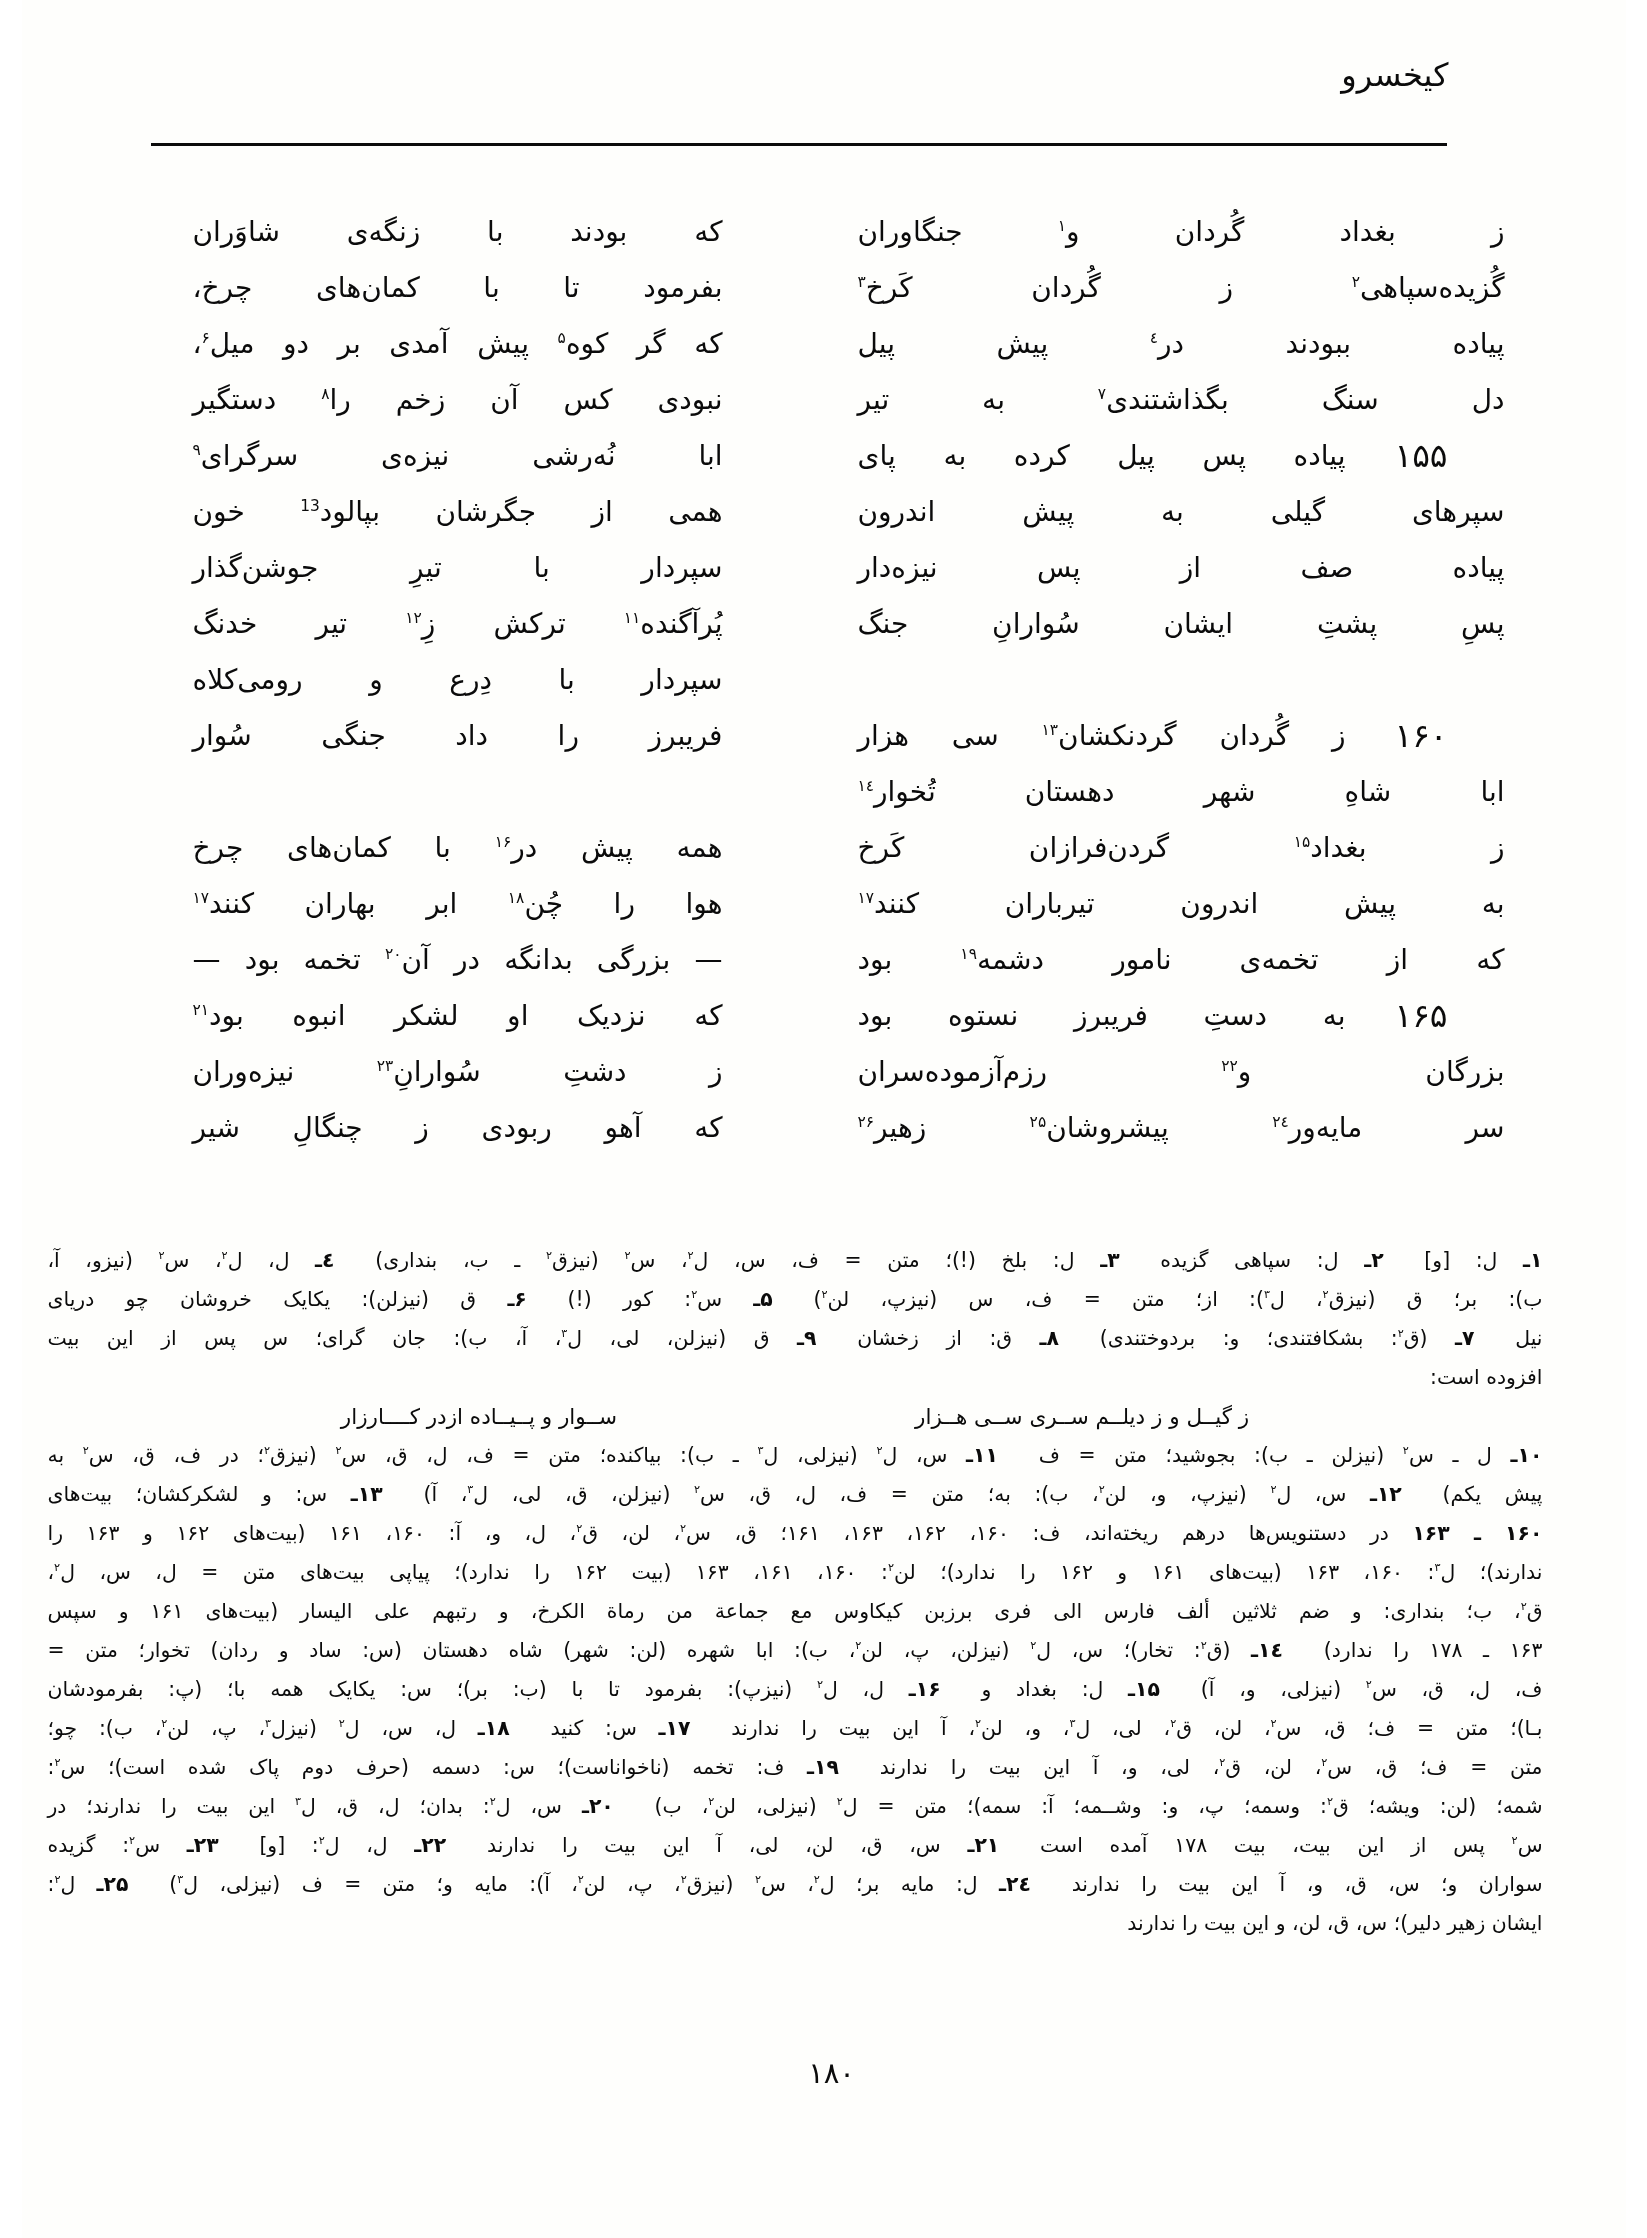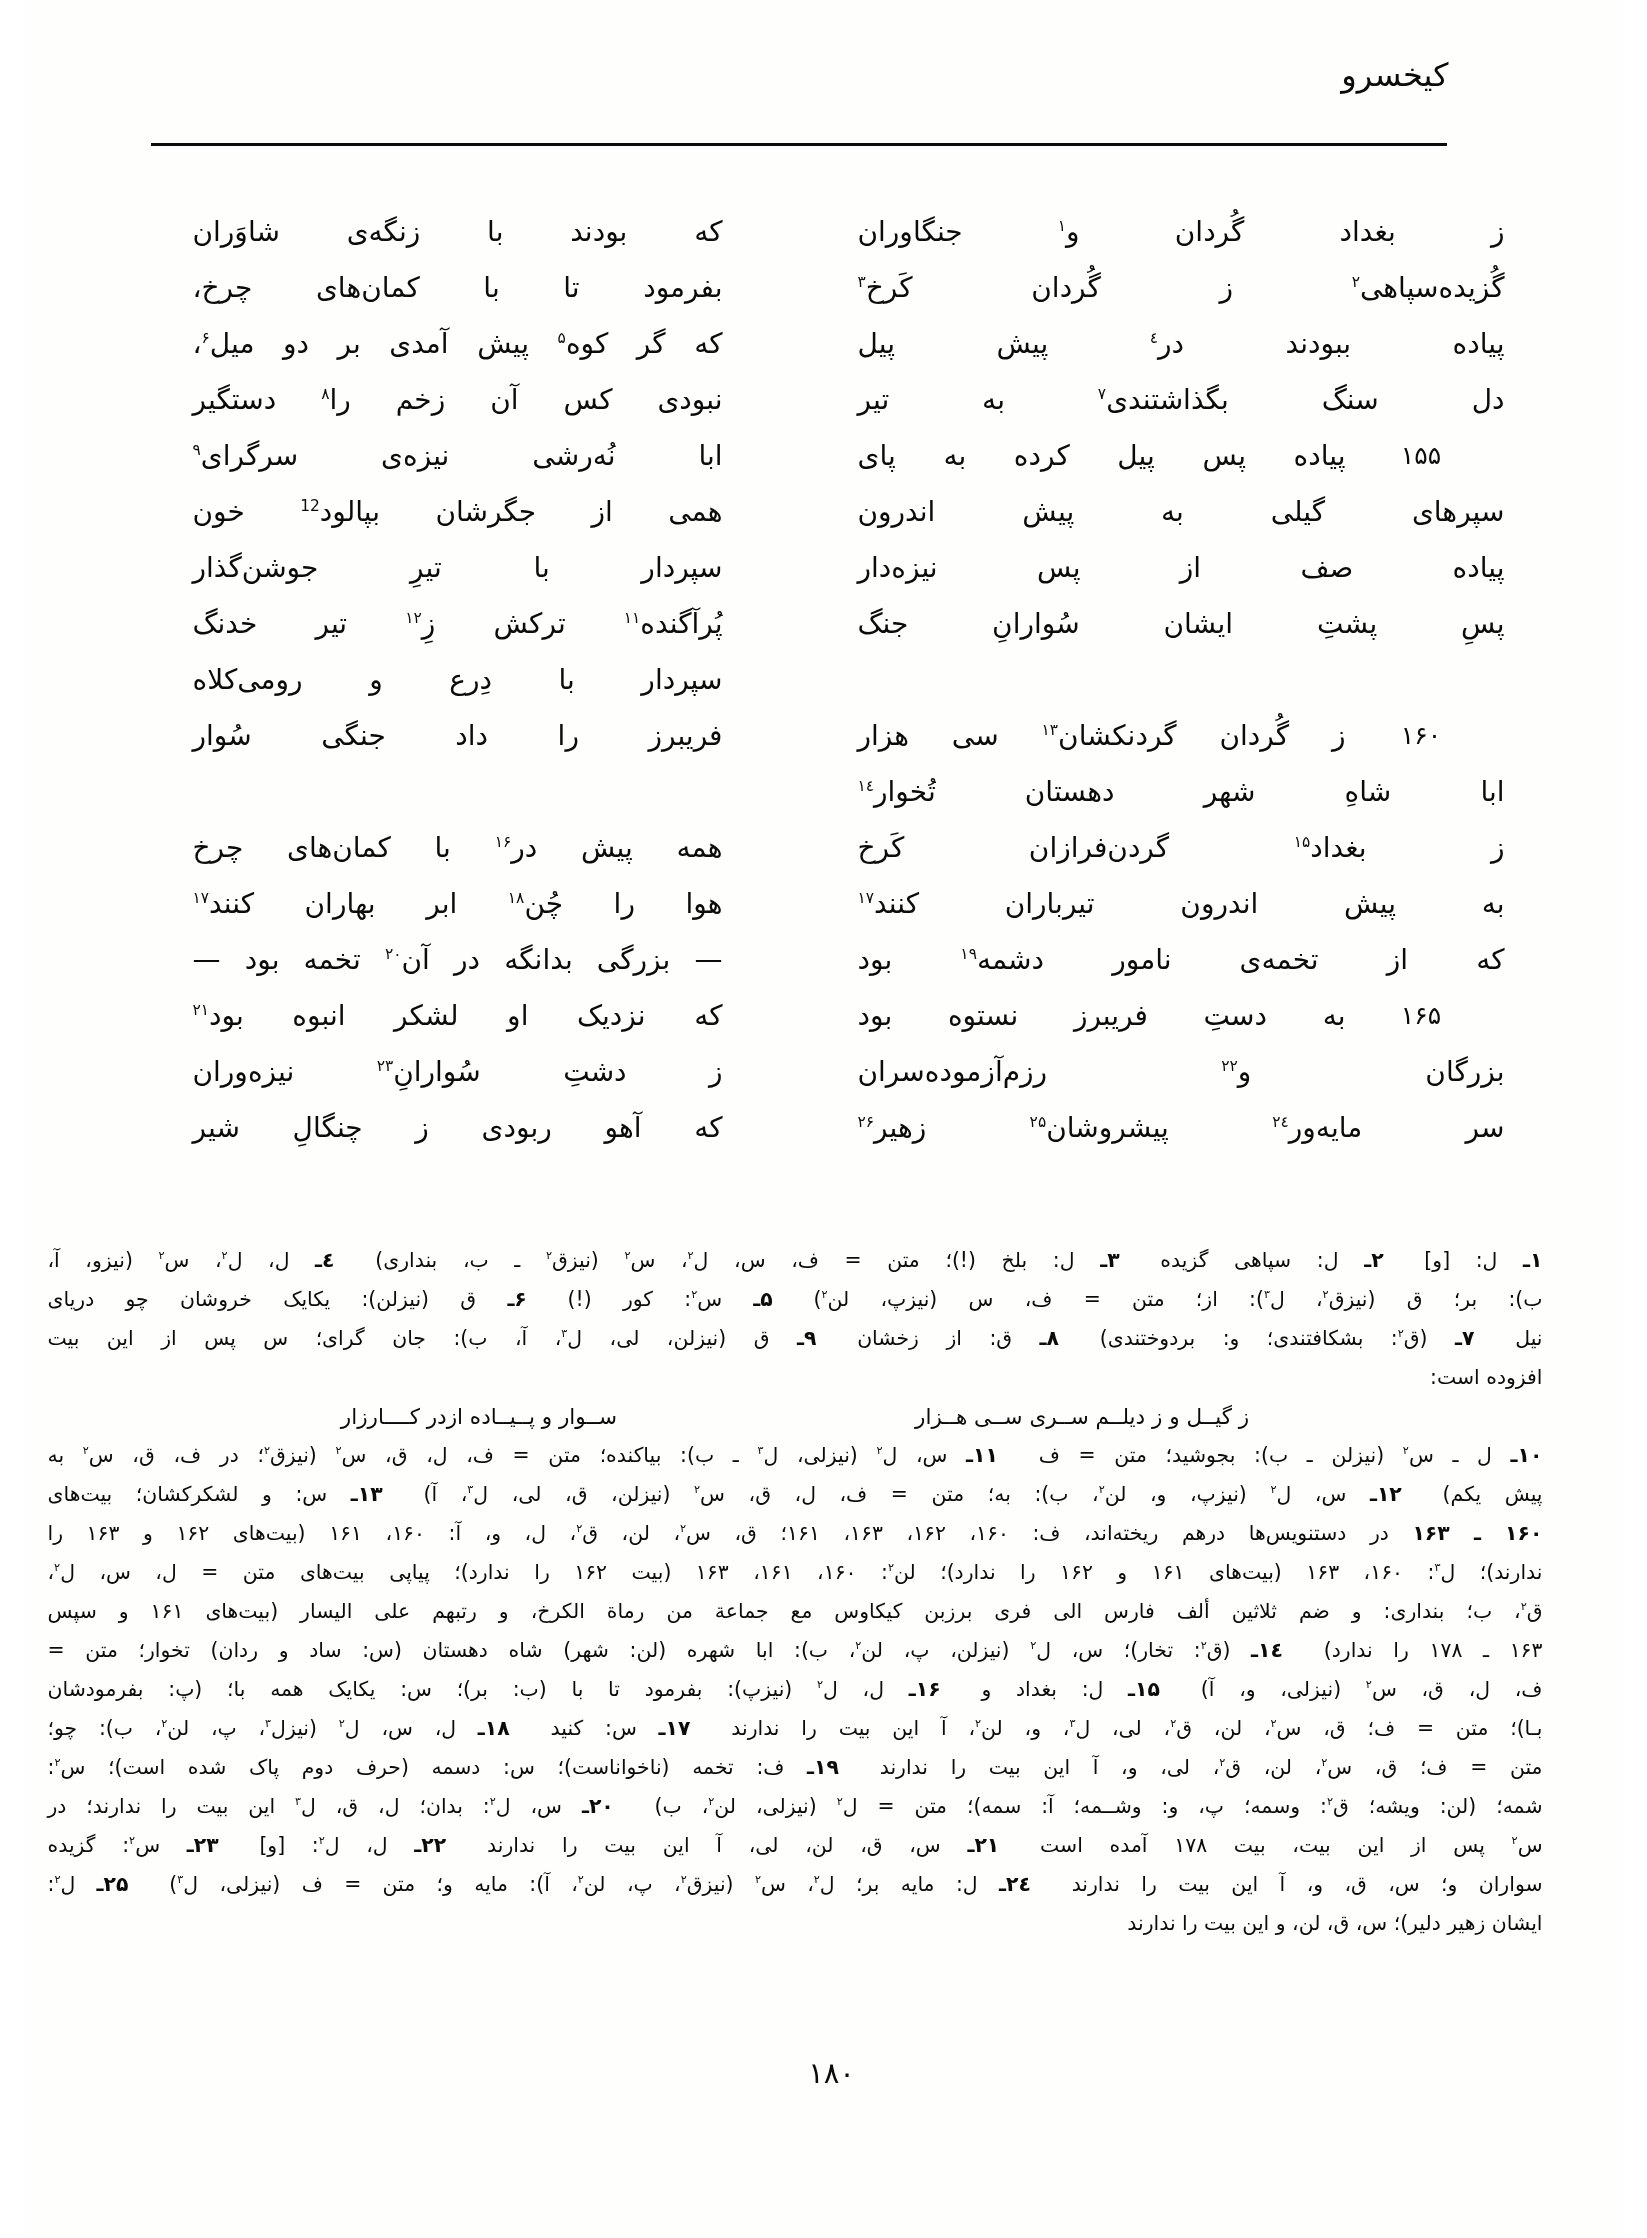--- a/index.html
+++ b/index.html
@@ -18,21 +18,21 @@
   .vrow{position:relative;height:56px;}
   .hemi{
     position:absolute;top:0;height:56px;line-height:56px;font-size:28px;
     text-align:justify;text-align-last:justify;overflow:visible;
   }
   .hemi-r{right:0;width:647px;}
   .vrow.numbered .hemi-r{right:159px;width:488px;}
   .hemi-l{left:0;width:530px;}
   .vnum{
     position:absolute;top:0;right:42px;width:83px;line-height:56px;
-    font-size:25px;text-align:center;
+    font-size:33px;text-align:center;
   }
   sup{font-size:0.55em;line-height:0;vertical-align:super;letter-spacing:0;}
   
   .footnotes{position:absolute;top:1241px;right:83px;width:1495px;}
   .fn{
     height:39px;line-height:39px;font-size:20.4px;
     text-align:justify;text-align-last:justify;
   }
   .fn b{font-weight:bold;}
   .fn.end{text-align:right;text-align-last:right;}
@@ -69,21 +69,21 @@
         <div class="hemi hemi-r">دل سنگ بگذاشتندی<sup>۷</sup> به تیر</div>
         <div class="hemi hemi-l">نبودی کس آن زخم را<sup>۸</sup> دستگیر</div>
       </div>
       <div class="vrow numbered">
         <span class="vnum">۱۵۵</span>
         <div class="hemi hemi-r">پیاده پس پیل کرده به پای</div>
         <div class="hemi hemi-l">ابا نُه‌رشی نیزه‌ی سرگرای<sup>۹</sup></div>
       </div>
       <div class="vrow">
         <div class="hemi hemi-r">سپرهای گیلی به پیش اندرون</div>
-        <div class="hemi hemi-l">همی از جگرشان بپالود<sup>12</sup> خون</div>
+        <div class="hemi hemi-l">همی از جگرشان بپالود<sup>13</sup> خون</div>
       </div>
       <div class="vrow">
         <div class="hemi hemi-l">سپردار با تیرِ جوشن‌گذار</div>
         <div class="hemi hemi-r">پیاده صف از پس نیزه‌دار</div>
       </div>
       <div class="vrow">
         <div class="hemi hemi-r">پسِ پشتِ ایشان سُوارانِ جنگ</div>
         <div class="hemi hemi-l">پُرآگنده<sup>۱۱</sup> ترکش زِ<sup>۱۲</sup> تیر خدنگ</div>
       </div>
       <div class="vrow">

